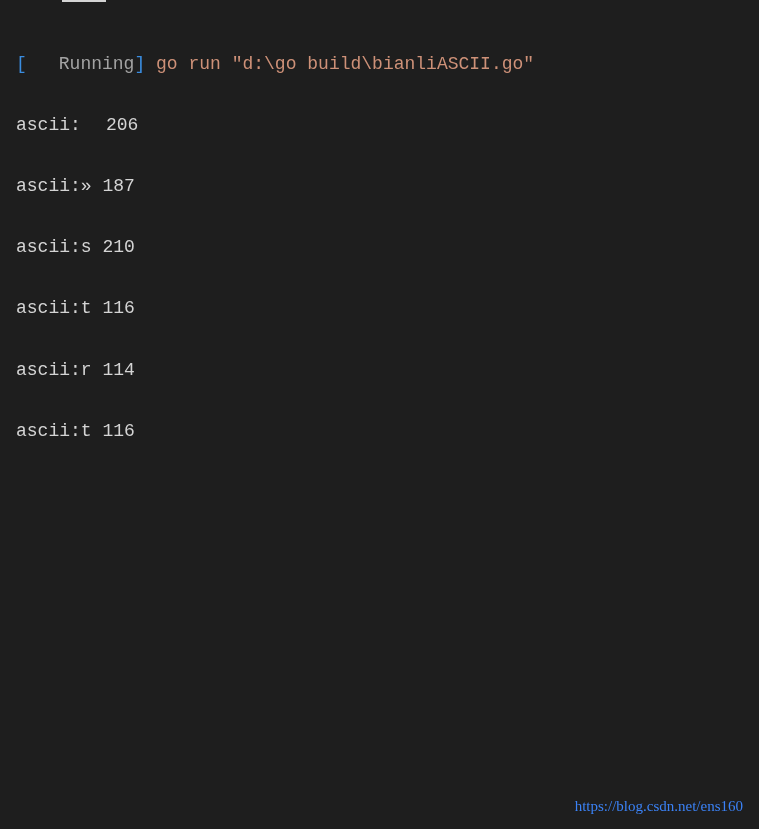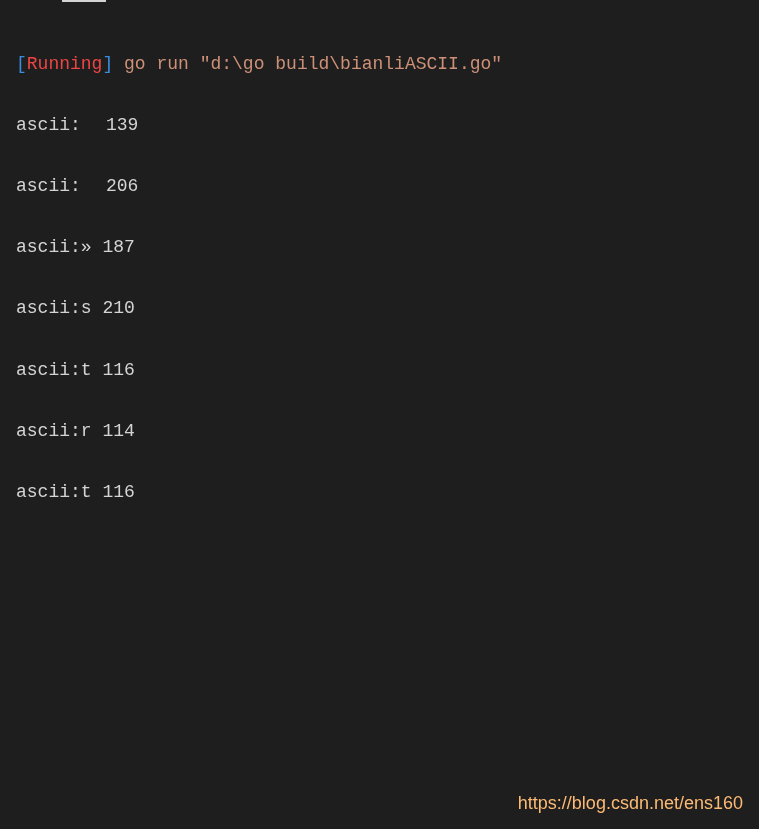--- a/index.html
+++ b/index.html
@@ -28,45 +28,45 @@
       background-color: #d4d4d4;
     }
     .terminal-content {
       white-space: pre;
       margin-top: 6px;
     }
     .bracket {
       color: #3a8de0;
     }
     .running {
-      color: #ef4444;
+      color: #a3a3a3;
+      margin-left: 32px;
     }
     .command {
       color: #ce9178;
     }
     .output-line {
       color: #d4d4d4;
     }
     .watermark {
       position: absolute;
       bottom: 10px;
       right: 16px;
-      font-size: 18px;
-      color: #fdba74;
-      font-family: Liberation Sans, sans-serif;
+      font-size: 15px;
+      color: #3b82f6;
+      font-family: Liberation Serif, serif;
     }
   </style>
 </head>
 <body>
 
 <div class="tab-indicator"></div>
 
 <div class="terminal-content">
 <div class="output-line"><span class="bracket">[</span><span class="running">Running</span><span class="bracket">] </span><span class="command">go run "d:\go build\bianliASCII.go"</span></div>
-<div class="output-line">ascii: 139</div>
 <div class="output-line">ascii: 206</div>
 <div class="output-line">ascii:» 187</div>
 <div class="output-line">ascii:s 210</div>
 <div class="output-line">ascii:t 116</div>
 <div class="output-line">ascii:r 114</div>
 <div class="output-line">ascii:t 116</div>
 
 
 
 

